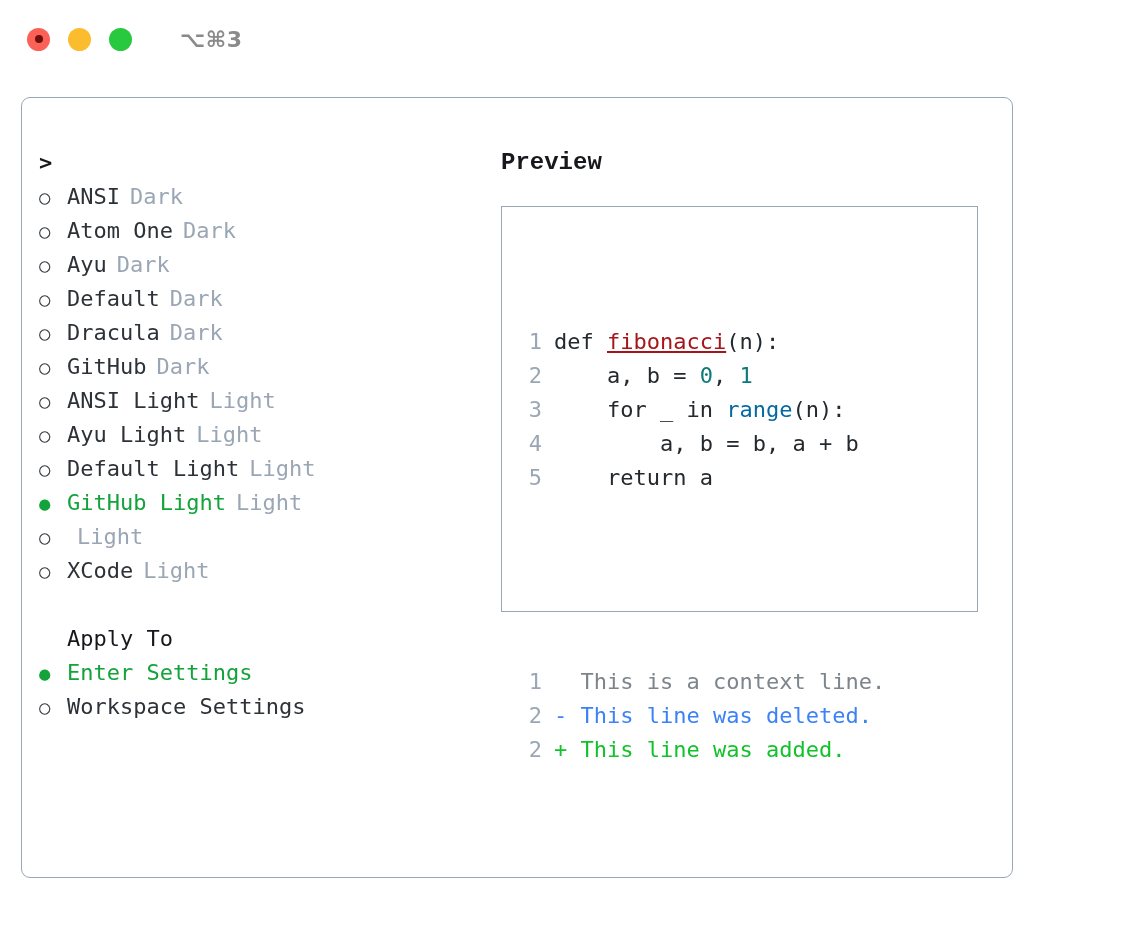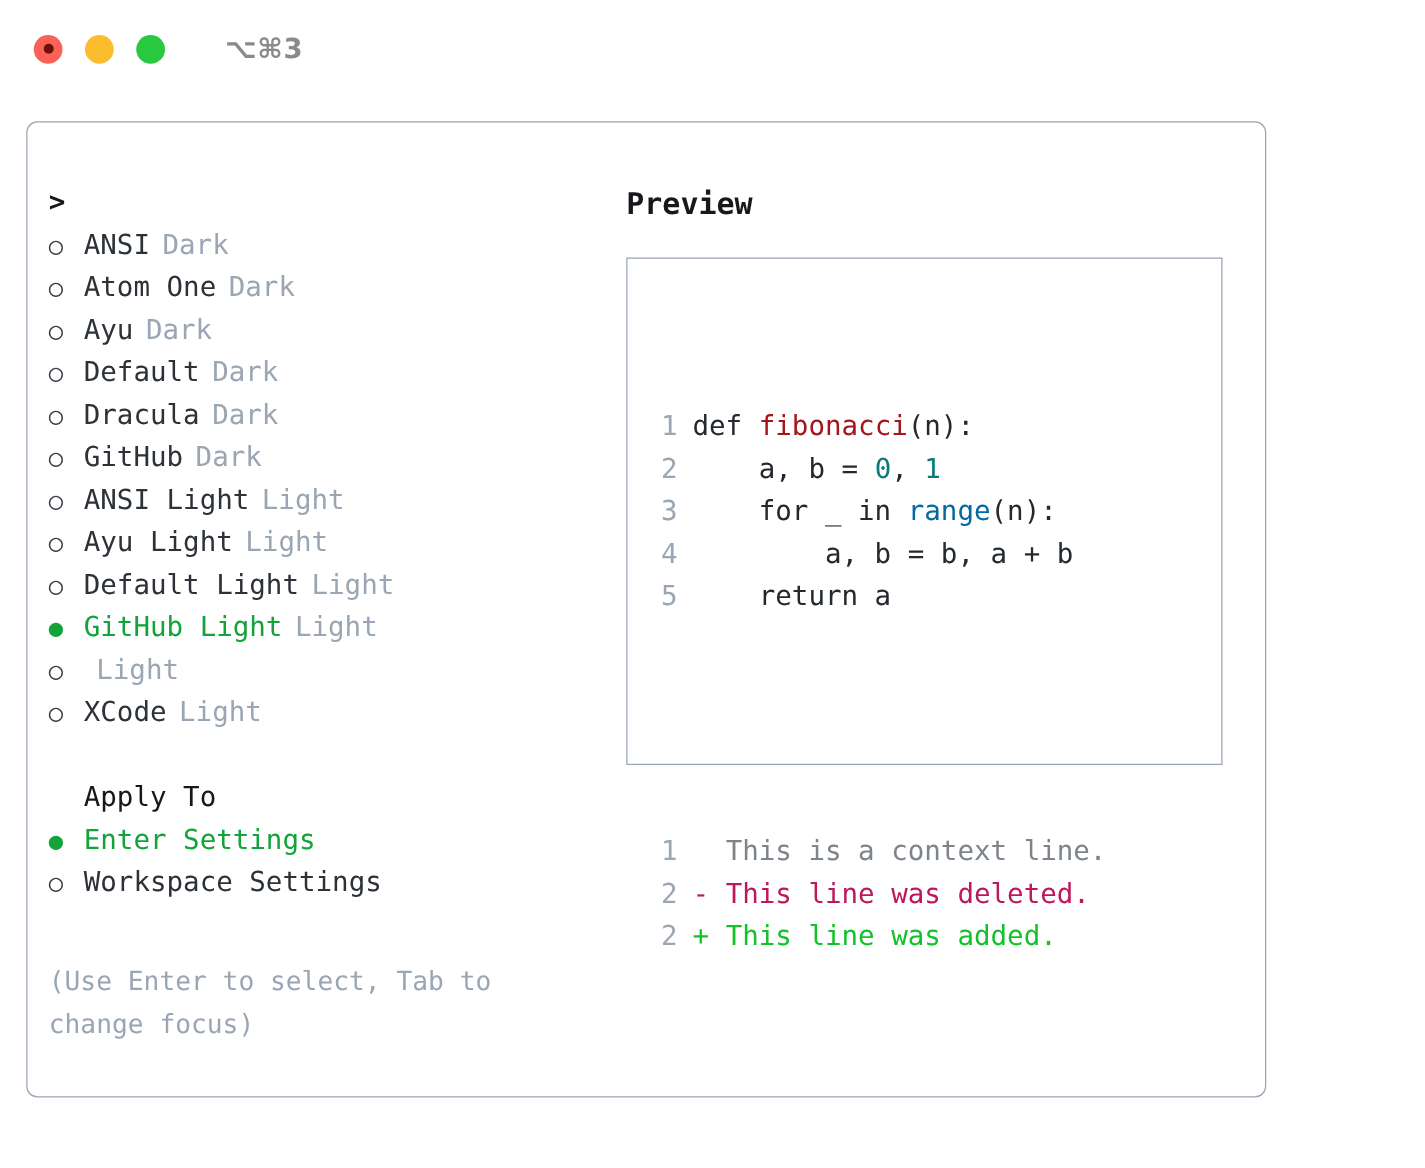--- a/index.html
+++ b/index.html
@@ -155,20 +155,21 @@
     left: 479px;
     top: 48px;
     width: 490px;
   }
   .preview-title {
     font-size: 24px;
     font-weight: bold;
     color: #16181c;
     line-height: 34px;
     margin-bottom: 26px;
+    font-family: Liberation Mono, monospace;
   }
   .preview-box {
     width: 477px;
     height: 406px;
     border: 1.6px solid #9aa6b4;
     box-sizing: border-box;
     background: #ffffff;
     position: relative;
   }
   .code {
@@ -182,26 +183,26 @@
   .code-line { display: flex; align-items: baseline; white-space: pre; }
   .lineno {
     display: inline-block;
     width: 26px;
     flex: 0 0 26px;
     text-align: right;
     color: #9aa6b4;
     margin-right: 12px;
   }
   .tok-plain { color: #24292e; }
-  .tok-func  { color: #a4161a; }
+  .tok-func  { color: #a4161a; text-decoration: underline; }
   .tok-kw    { color: #0369a1; }
   .tok-num   { color: #0b7a78; }
   .blank-line { height: 34px; }
   .diff-ctx { color: #7d848c; }
-  .diff-del { color: #be185d; }
+  .diff-del { color: #3b82f6; }
   .diff-add { color: #12c22a; }
 </style>
 </head>
 <body>
 
 <div class="window">
 
   <div class="titlebar">
     <div class="traffic-lights">
       <span class="dot red"></span>
@@ -240,21 +241,20 @@
         <div class="apply-header">
           <span class="marker">&nbsp;</span>
           <span>Apply To</span>
         </div>
 
         <div id="apply-list">
             <div class="opt-row selected"><span class="marker bullet-full">●</span><span class="opt-label">Enter Settings</span></div>
             <div class="opt-row"><span class="marker bullet-empty">○</span><span class="opt-label">Workspace Settings</span></div>
           </div>
 
-        <div class="hint">(Use Enter to select, Tab to change focus)</div>
       </div>
 
       <div class="right-col">
         <div class="preview-title">Preview</div>
 
         <div class="preview-box">
           <div class="code">
             <div id="code-lines"><div class="code-line"><span class="lineno">1</span><span class="tok-plain">def </span><span class="tok-func">fibonacci</span><span class="tok-plain">(n):</span></div><div class="code-line"><span class="lineno">2</span><span class="tok-plain">    a, b = </span><span class="tok-num">0</span><span class="tok-plain">, </span><span class="tok-num">1</span></div><div class="code-line"><span class="lineno">3</span><span class="tok-plain">    for _ in </span><span class="tok-kw">range</span><span class="tok-plain">(n):</span></div><div class="code-line"><span class="lineno">4</span><span class="tok-plain">        a, b = b, a + b</span></div><div class="code-line"><span class="lineno">5</span><span class="tok-plain">    return a</span></div></div>
             <div class="blank-line"></div>
             <div id="diff-lines"><div class="code-line"><span class="lineno">1</span><span class="diff-ctx"><span> </span> <span>This is a context line.</span></span></div><div class="code-line"><span class="lineno">2</span><span class="diff-del"><span>-</span> <span>This line was deleted.</span></span></div><div class="code-line"><span class="lineno">2</span><span class="diff-add"><span>+</span> <span>This line was added.</span></span></div></div>

